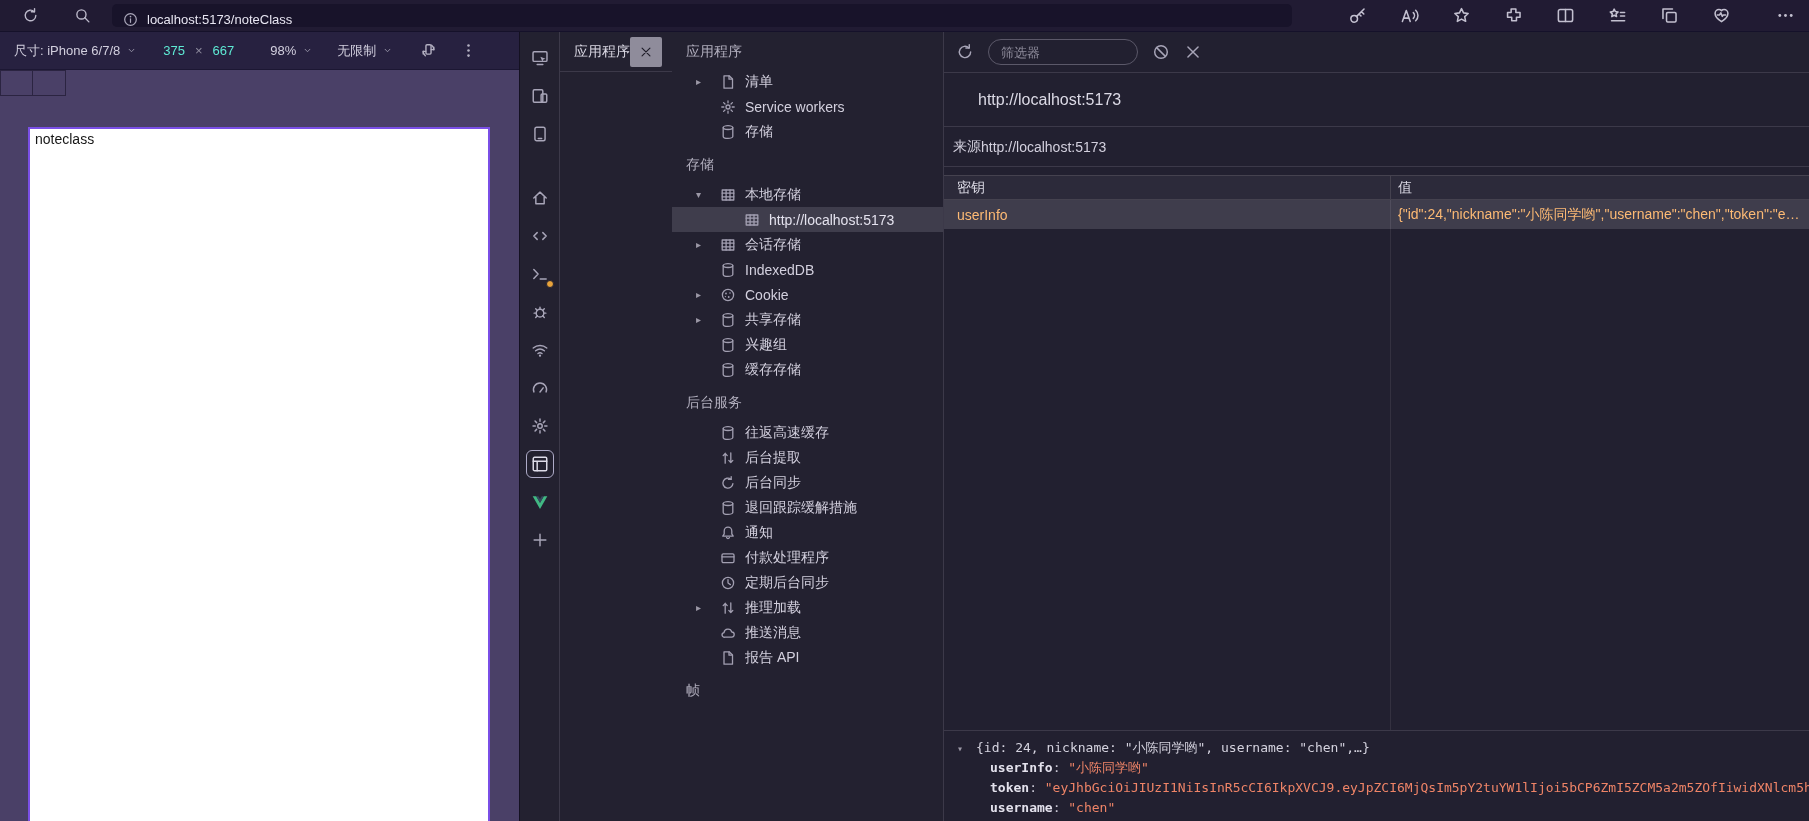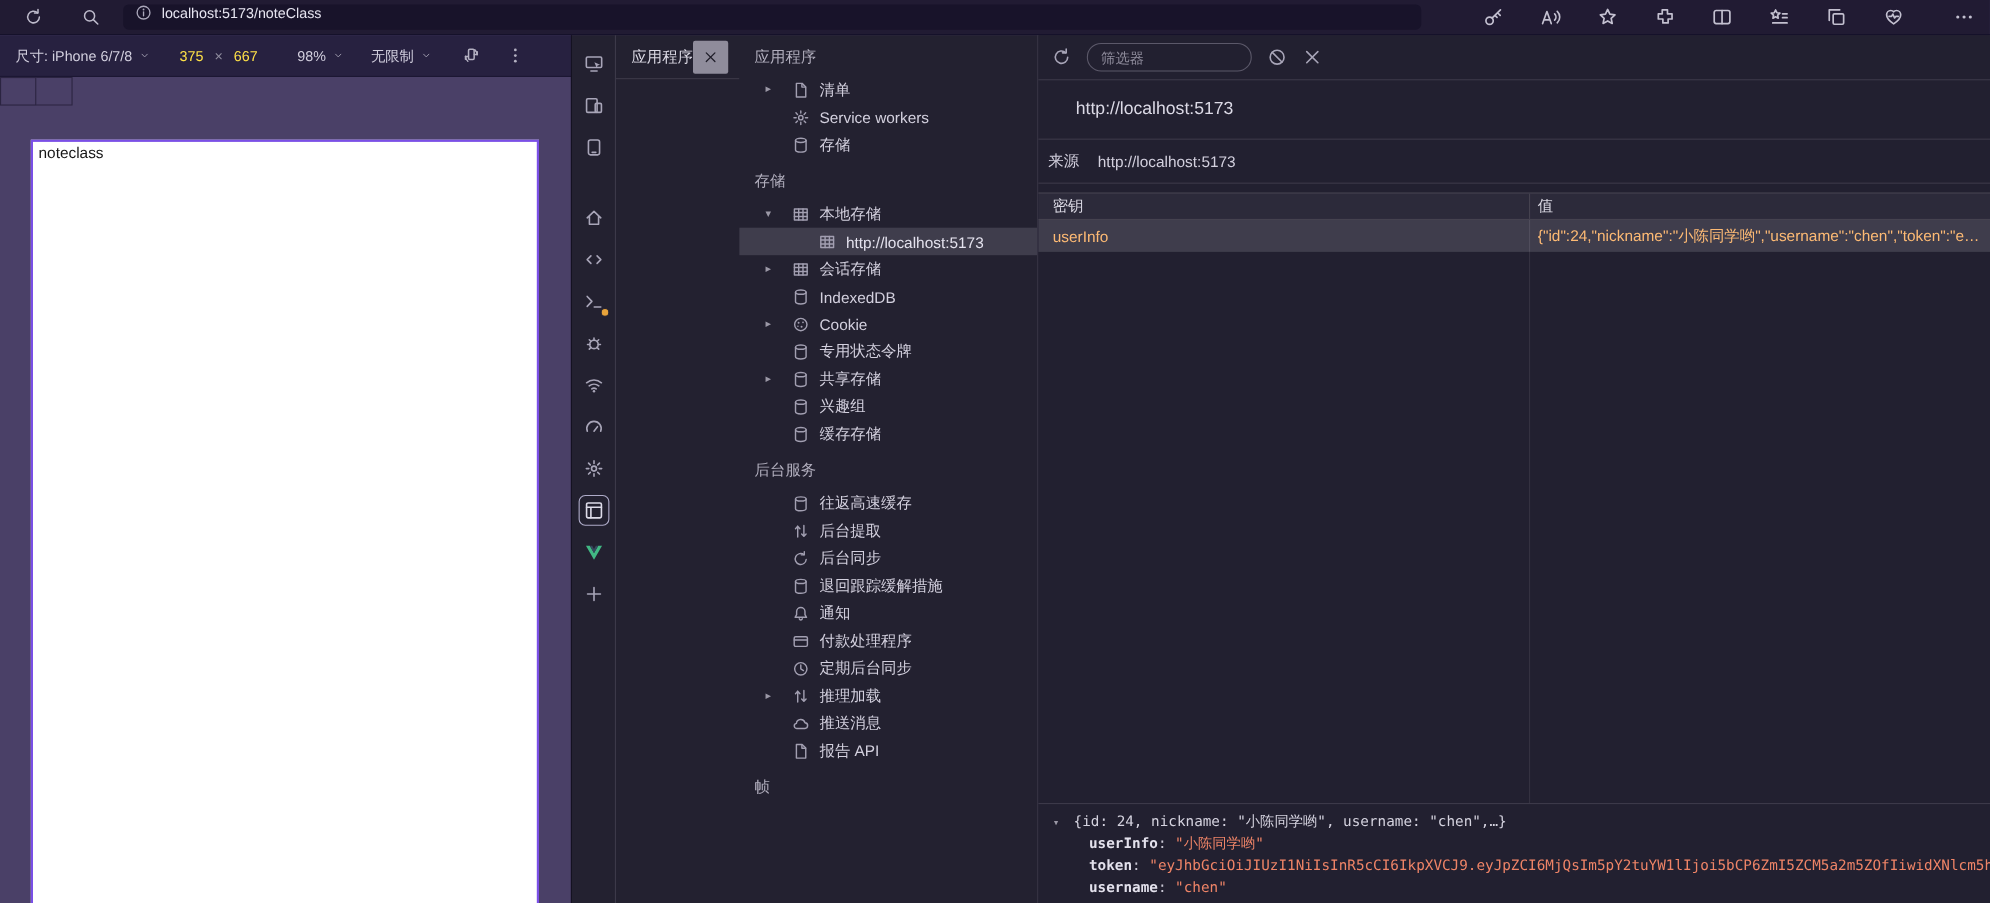--- a/index.html
+++ b/index.html
@@ -5,32 +5,32 @@
   *{box-sizing:border-box;margin:0;padding:0}
   html,body{width:1809px;height:821px;overflow:hidden;background:#4a4067;
     font-family:"Liberation Sans","DejaVu Sans",sans-serif;}
   
   [data-icon]{display:inline-flex;align-items:center;justify-content:center;flex:0 0 auto}
   [data-icon] svg{width:100%;height:100%;fill:none;stroke:currentColor;stroke-width:1.3;stroke-linecap:round;stroke-linejoin:round}
   
   .chrome-bar{height:32px;background:#211b33;display:flex;align-items:center;padding:0 14px 0 8px;border-bottom:1px solid #15112a}
   .cicon{width:28px;height:28px;margin-left:8px;color:#bdbacb;display:flex;align-items:center;justify-content:center}
   .cicon [data-icon]{width:17px;height:17px}
-  .url-box{margin-left:16px;width:1180px;height:23px;background:#18132a;border-radius:5px;display:flex;align-items:flex-start;gap:9px;padding:0 11px;color:#e7e5f1;font-size:13px}
+  .url-box{margin-left:16px;width:1180px;height:23px;background:#18132a;border-radius:5px;display:flex;align-items:flex-end;gap:9px;padding:0 11px;color:#e7e5f1;font-size:13px}
   .url-box [data-icon]{width:15px;height:15px;color:#aaa7ba}
   .chrome-right{margin-left:auto;display:flex;align-items:center;gap:33px;color:#c3c0d0}
   .chrome-right [data-icon]{width:19px;height:19px}
   .chrome-right .last{margin-left:12px}
   
   .main{display:flex;height:789px}
   .left-pane{width:519px;display:flex;flex-direction:column;background:#4a4067}
   .device-toolbar{height:38px;background:#272140;border-bottom:1px solid #1c1733;display:flex;align-items:center;font-size:13px;color:#d2cfde;padding:0 14px;flex:0 0 auto}
   .dtb-item{display:flex;align-items:center;gap:6px;cursor:pointer;white-space:nowrap}
   .dtb-item .caret{width:11px;height:11px;color:#9a97aa}
-  .dim-val{color:#fde047}
+  .dim-val{color:#5eead4}
   .times{color:#8f8c9e;margin:0 10px}
   .mL26{margin-left:26px}.mL36{margin-left:36px}.mL24{margin-left:24px}.mL22{margin-left:22px}.mL14{margin-left:14px}
   .tb-icon{width:26px;height:26px;color:#b4b1c2;display:flex;align-items:center;justify-content:center}
   .tb-icon [data-icon]{width:17px;height:17px}
   .emulation{position:relative;flex:1}
   .ruler-row{display:flex}
   .ruler-cell{width:33px;height:26px;border:1px solid rgba(18,13,35,.55);border-left:none}
   .ruler-cell:first-child{border-left:1px solid rgba(18,13,35,.55)}
   .device-screen{position:absolute;left:28px;top:57px;width:462px;bottom:-2px;background:#ffffff;border:2px solid #7a4fe6}
   .device-screen span{display:block;padding:2px 5px;font-size:14px;color:#161616}
@@ -60,21 +60,21 @@
   .ticon{width:16px;height:16px;color:#a29fb1}
   .tlabel{margin-left:9px;overflow:hidden;text-overflow:ellipsis}
   
   .content{flex:1;display:flex;flex-direction:column;min-width:0;background:#222030}
   .c-toolbar{height:41px;display:flex;align-items:center;border-bottom:1px solid #3c3949;padding-left:12px;gap:14px;color:#a8a5b8;flex:0 0 auto}
   .c-toolbar [data-icon]{width:18px;height:18px;cursor:pointer}
   .filter-input{width:150px;height:26px;border:1px solid #5b5869;border-radius:13px;background:transparent;color:#d3d0de;padding:0 12px;font-size:13px;outline:none;font-family:inherit}
   .filter-input::placeholder{color:#8f8c9c}
   .origin-bar{height:54px;display:flex;align-items:center;padding-left:34px;border-bottom:1px solid #3c3949;font-size:16px;color:#dcdae6;flex:0 0 auto}
   .source-row{height:40px;display:flex;align-items:center;padding-left:9px;border-bottom:1px solid #3c3949;font-size:14px;color:#d3d0de;flex:0 0 auto}
-  .src-label{margin-right:17px}
+  .src-label{}
   .tbl-gap{height:8px;flex:0 0 auto}
   .kv-header{height:25px;display:flex;background:#2c2a3a;border-top:1px solid #45424f;border-bottom:1px solid #45424f;font-size:14px;color:#d9d7e2;flex:0 0 auto}
   .kcol{width:447px;padding-left:13px;display:flex;align-items:center;border-right:1px solid #45424f;flex:0 0 auto}
   .vcol{flex:1;padding-left:7px;min-width:0;display:flex;align-items:center}
   .kv-row{height:29px;display:flex;background:#3f3d4c;font-size:14px;color:#fdba74;flex:0 0 auto;cursor:pointer}
   .kv-row .kcol{border-right:1px solid #504d5c}
   .kv-row .vcol span{white-space:nowrap;overflow:hidden;display:block}
   .kv-empty{flex:1;display:flex;min-height:0}
   .kcol-line{width:447px;border-right:1px solid #343140;flex:0 0 auto}
   
@@ -441,30 +441,20 @@
                     <circle cx="6" cy="6.5" r=".9"></circle>
                     <circle cx="10" cy="6" r=".8"></circle>
                     <circle cx="8.7" cy="10" r=".9"></circle>
                     <circle cx="5.4" cy="9.6" r=".7"></circle>
                   </g>
                 </svg>
               </span>
             <span class="tlabel">Cookie</span>
           </div>
           <div class="trow">
-            <span class="twisty"></span>
-            <span class="ticon" data-icon="db">
-                <svg viewBox="0 0 16 16">
-                  <ellipse cx="8" cy="3.6" rx="4.8" ry="1.9"></ellipse>
-                  <path d="M3.2 3.6v8.8c0 1 2.1 1.9 4.8 1.9s4.8-.9 4.8-1.9V3.6"></path>
-                </svg>
-              </span>
-            <span class="tlabel">专用状态令牌</span>
-          </div>
-          <div class="trow">
             <span class="twisty c"></span>
             <span class="ticon" data-icon="db">
                 <svg viewBox="0 0 16 16">
                   <ellipse cx="8" cy="3.6" rx="4.8" ry="1.9"></ellipse>
                   <path d="M3.2 3.6v8.8c0 1 2.1 1.9 4.8 1.9s4.8-.9 4.8-1.9V3.6"></path>
                 </svg>
               </span>
             <span class="tlabel">共享存储</span>
           </div>
           <div class="trow">

